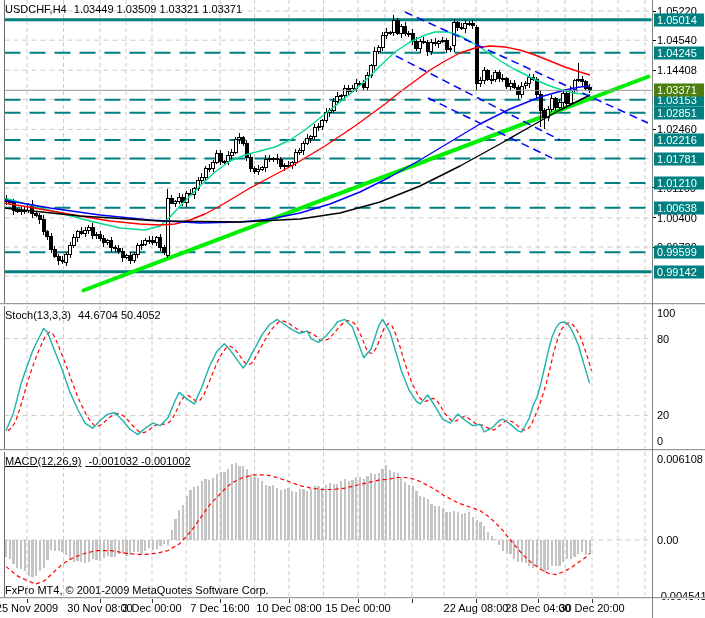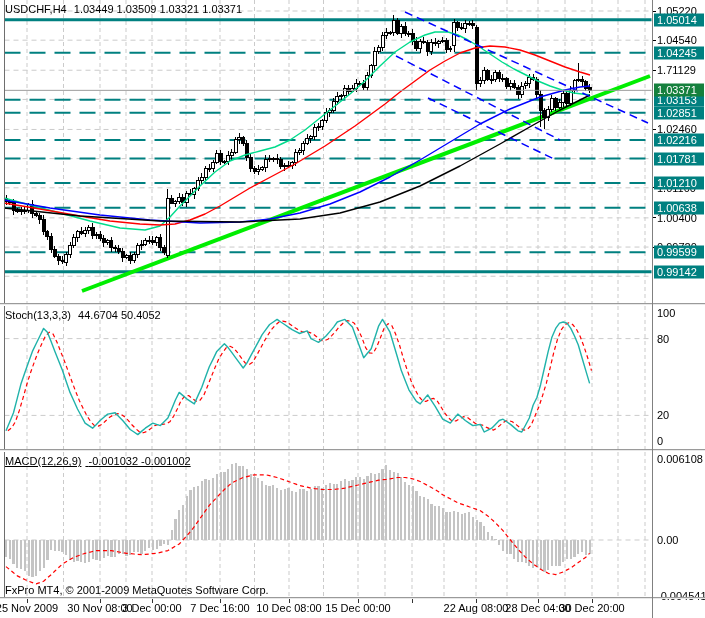--- a/index.html
+++ b/index.html
@@ -6,21 +6,21 @@
   #app{position:relative;width:705px;height:618px;background:#ffffff;overflow:hidden;
        font-family:"Liberation Sans",sans-serif;font-size:11px;color:#000;padding-left:48px;}
   svg.panel{position:absolute;left:0;}
   .ptitle{position:absolute;left:5px;white-space:nowrap;color:#000;}
   .ptitle span{margin-right:4px;}
   .axlabel{position:absolute;left:657px;transform:translateY(-50%);white-space:nowrap;color:#000;}
   .axtick{position:absolute;left:652px;width:4px;height:1px;background:#000;}
   .badge{position:absolute;left:654px;width:50px;height:13px;line-height:13px;
          padding-left:3px;box-sizing:border-box;background:#008080;color:#fff;
          transform:translateY(-50%);white-space:nowrap;}
-  .badge.current{background:#15803d;}
+  .badge.current{background:#4d7c0f;}
   .datelabel{position:absolute;top:602px;transform:translateX(-50%);white-space:nowrap;color:#000;}
   .dtick{position:absolute;top:599px;width:1px;height:4px;background:#333;}
   .sep{position:absolute;left:0;width:705px;height:1px;}
   .vline{position:absolute;width:1px;background:#6e6e6e;}
   .footer{position:absolute;left:5px;top:584px;white-space:nowrap;color:#000;}
 </style>
 </head>
 <body>
 
 <div id="app">
@@ -630,21 +630,21 @@
   </div>
 
   <div class="footer">FxPro MT4, © 2001-2009 MetaQuotes Software Corp.</div>
 
   <div id="axis-layer">
       <div class="axtick" style="top: 10.5px;"></div>
       <div class="axlabel" style="top: 11px;">1.05220</div>
       <div class="axtick" style="top: 39.6845px;"></div>
       <div class="axlabel" style="top: 40.1845px;">1.04540</div>
       <div class="axtick" style="top: 69.7275px;"></div>
-      <div class="axlabel" style="top: 70.2275px;">1.71129</div>
+      <div class="axlabel" style="top: 70.2275px;">1.14408</div>
       <div class="axtick" style="top: 128.955px;"></div>
       <div class="axlabel" style="top: 129.455px;">1.02460</div>
       <div class="axtick" style="top: 187.324px;"></div>
       <div class="axlabel" style="top: 187.824px;">1.01100</div>
       <div class="axtick" style="top: 217.367px;"></div>
       <div class="axlabel" style="top: 217.867px;">1.00400</div>
       <div class="axtick" style="top: 246.552px;"></div>
       <div class="axlabel" style="top: 247.052px;">0.99720</div>
       <div class="axlabel" style="top: 313px;">100</div>
       <div class="axlabel" style="top: 338.6px;">80</div>

